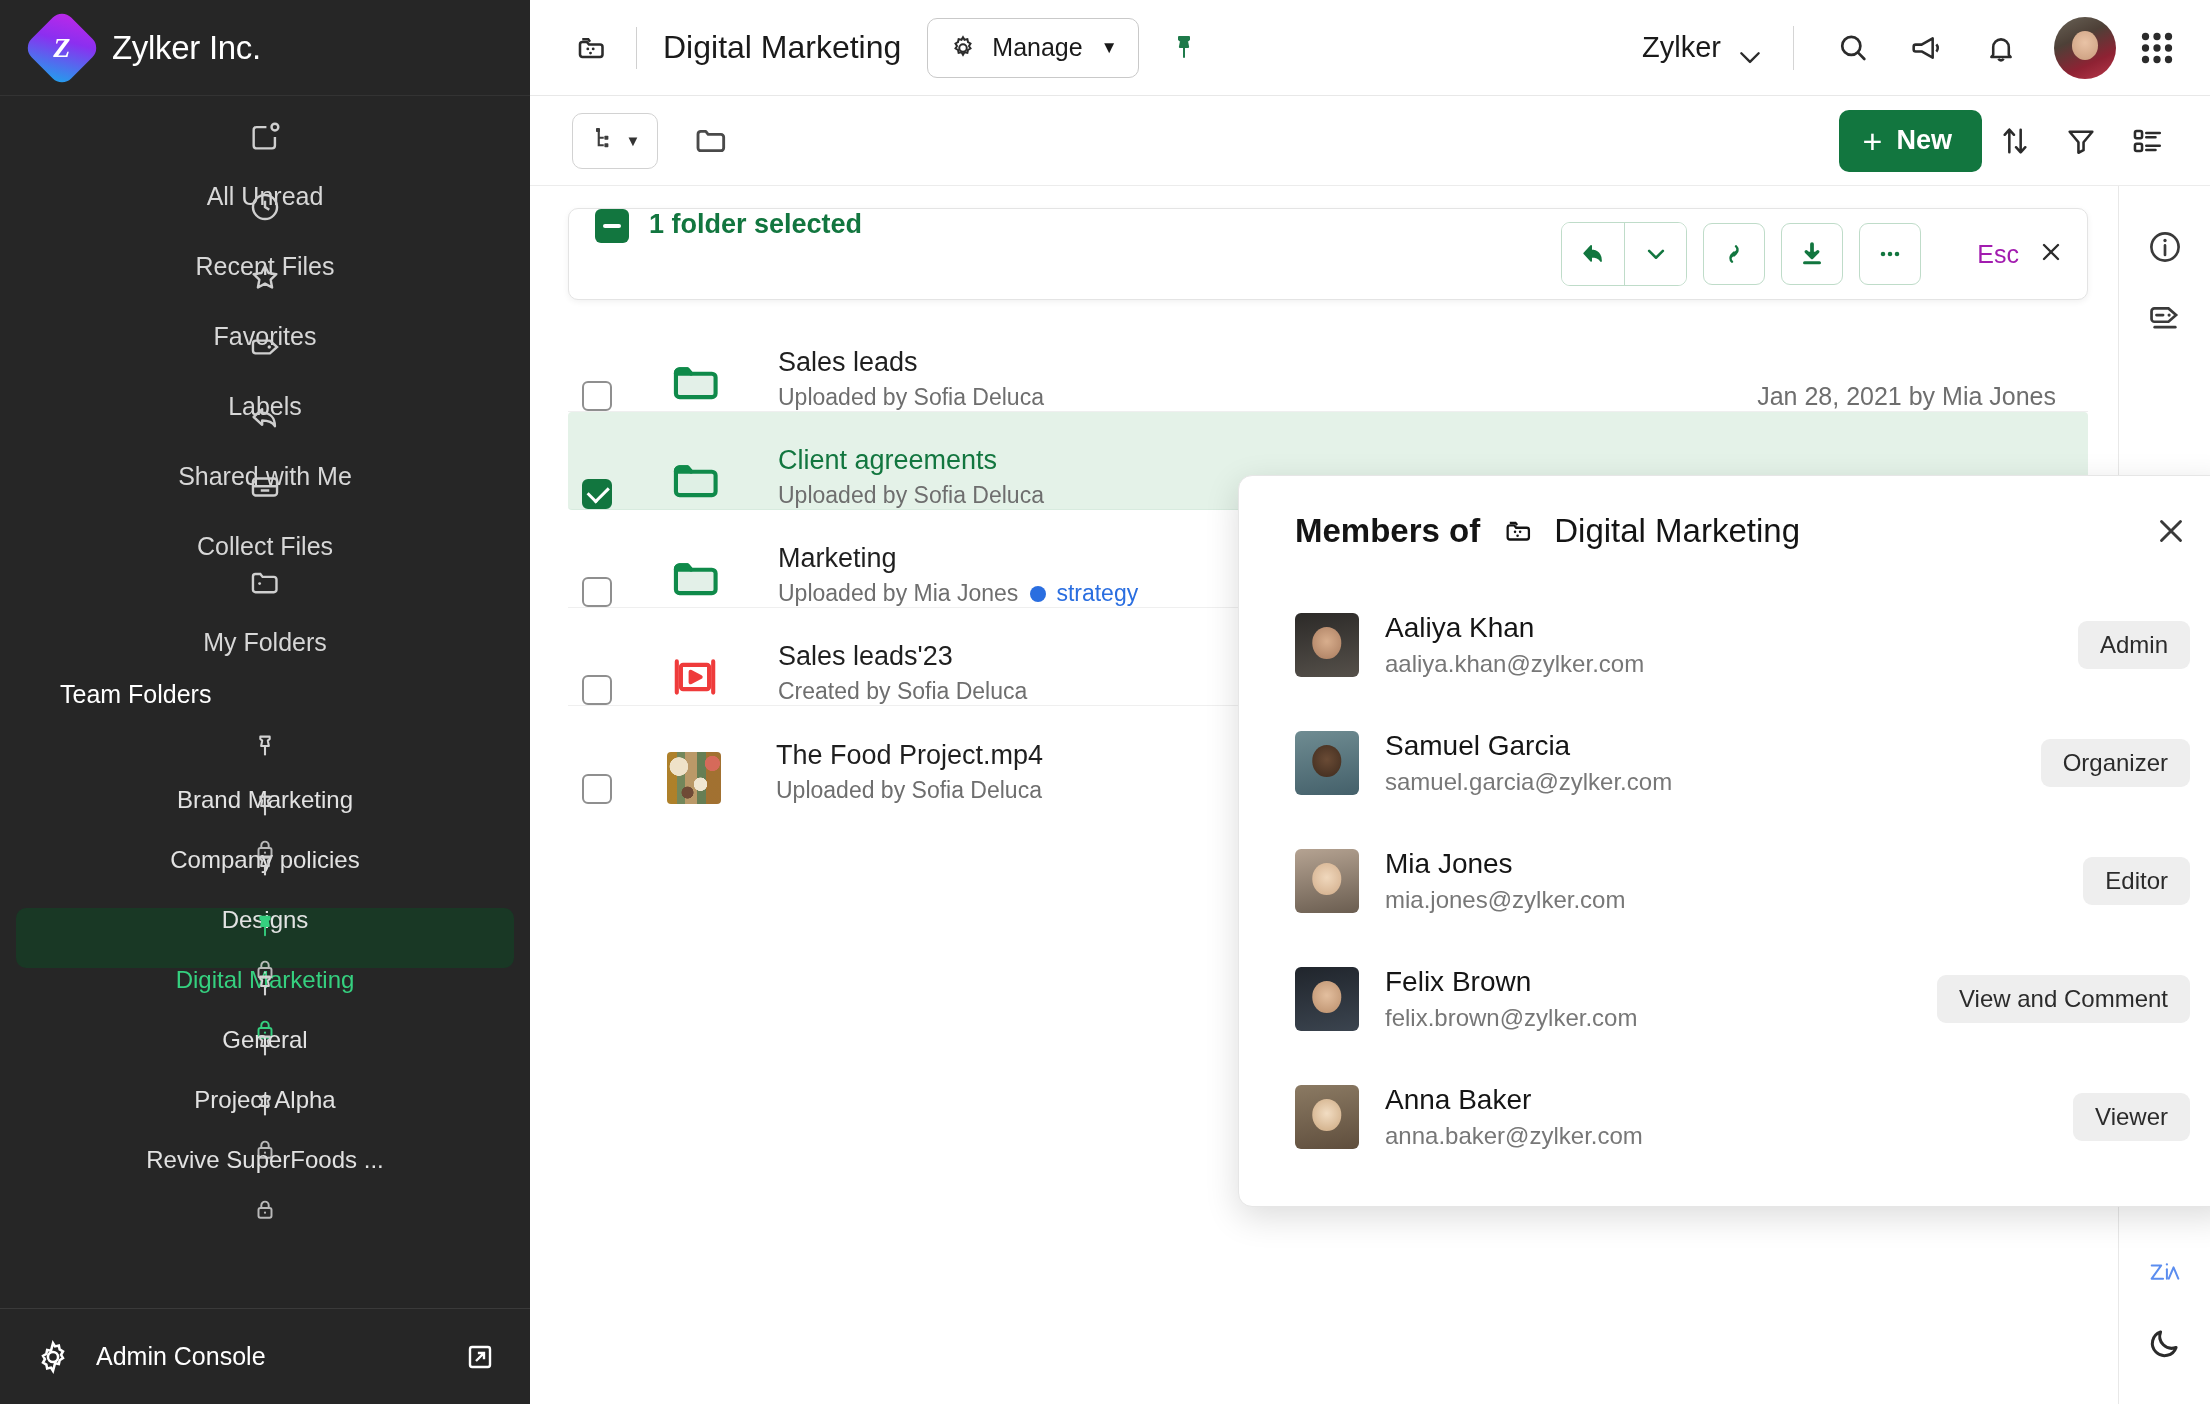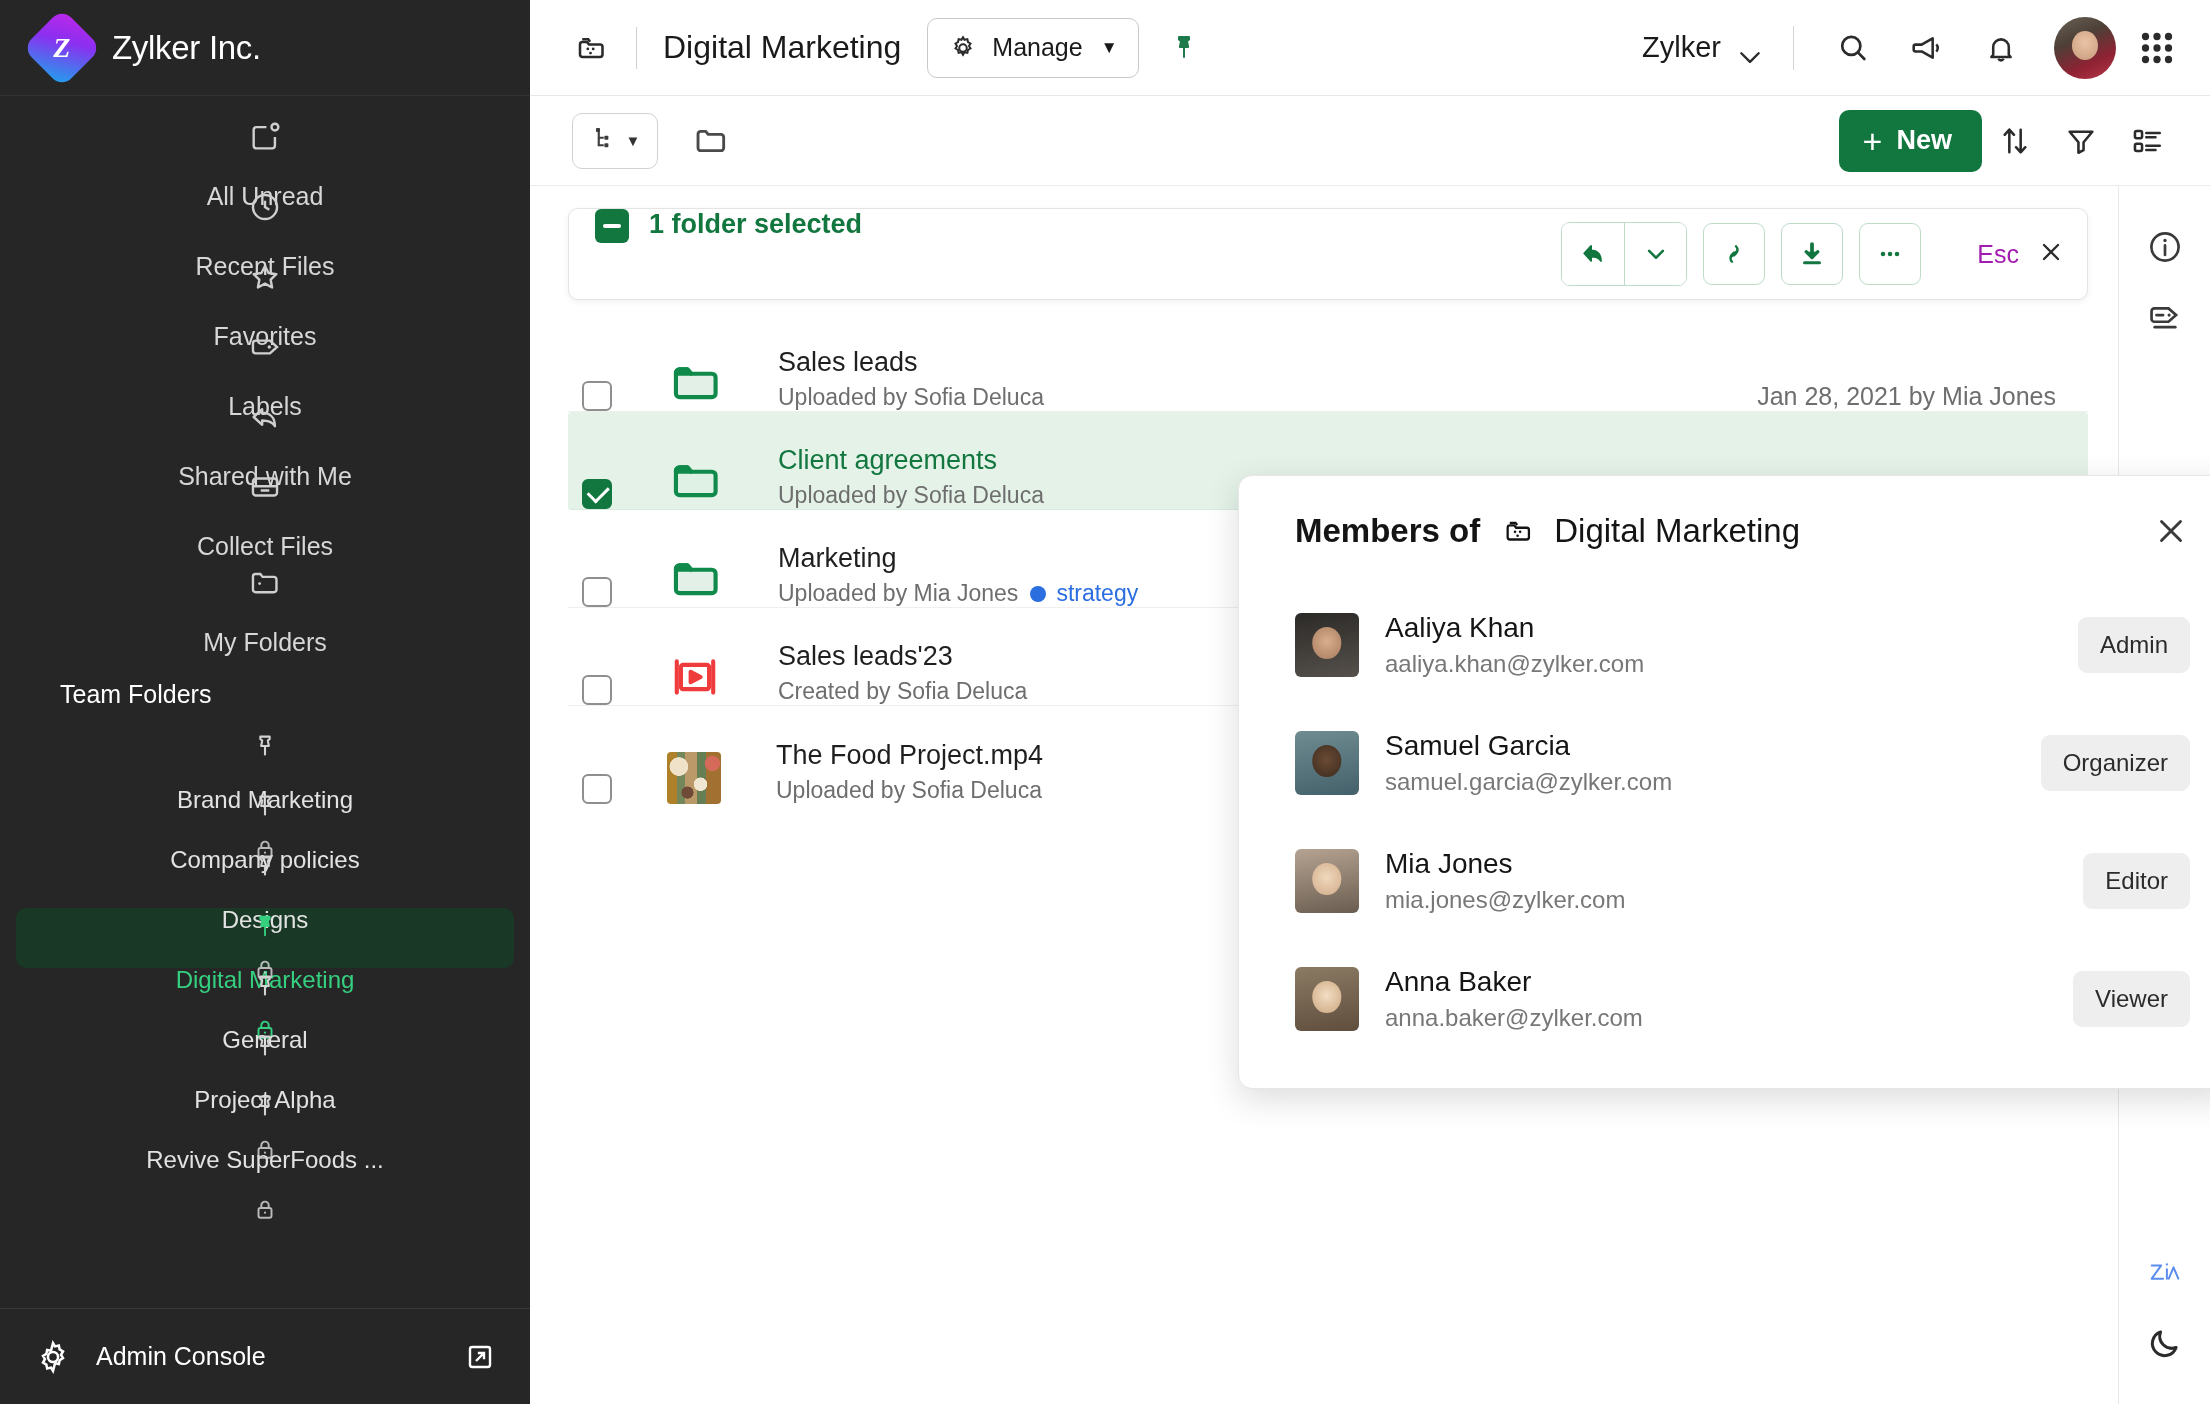--- a/index.html
+++ b/index.html
@@ -259,21 +259,21 @@
   .av-c::after{ background: radial-gradient(circle at 50% 45%, #f0d8bd, #d0ab88); }
   .av-d { background: linear-gradient(170deg,#20252c,#3b444f); }
   .av-d::after{ background: radial-gradient(circle at 50% 45%, #e3bf9f, #b98d6a); }
   .av-e { background: linear-gradient(170deg,#8b7a63,#5f4e3d); }
   .av-e::after{ background: radial-gradient(circle at 50% 45%, #f2ddc3, #cba77f); }
   .m-info { display: flex; flex-direction: column; gap: 6px; }
   .m-name { font-size: 28px; color: #151515; font-weight: 500; }
   .m-mail { font-size: 24px; color: #777777; }
   .m-role {
     margin-left: auto; background: #eeeeee; color: #2b2b2b;
-    border-radius: 9px; padding: 0 22px; height: 56px;
+    border-radius: 9px; padding: 0 22px; height: 48px;
     display: flex; align-items: center; font-size: 24px; cursor: pointer;
     white-space: nowrap;
   }
 </style>
 </head>
 <body>
 
 <div class="app">
 
   <aside class="sidebar">
@@ -824,20 +824,28 @@
 
       <div class="m-row">
         <span class="m-av av-c"></span>
         <span class="m-info">
           <span class="m-name">Mia Jones</span>
           <span class="m-mail">mia.jones@zylker.com</span>
         </span>
         <span class="m-role">Editor</span>
       </div>
 
+      <div class="m-row">
+        <span class="m-av av-d"></span>
+        <span class="m-info">
+          <span class="m-name">Felix Brown</span>
+          <span class="m-mail">felix.brown@zylker.com</span>
+        </span>
+        <span class="m-role">View and Comment</span>
+      </div>
 
       <div class="m-row">
         <span class="m-av av-e"></span>
         <span class="m-info">
           <span class="m-name">Anna Baker</span>
           <span class="m-mail">anna.baker@zylker.com</span>
         </span>
         <span class="m-role">Viewer</span>
       </div>
     </section>

